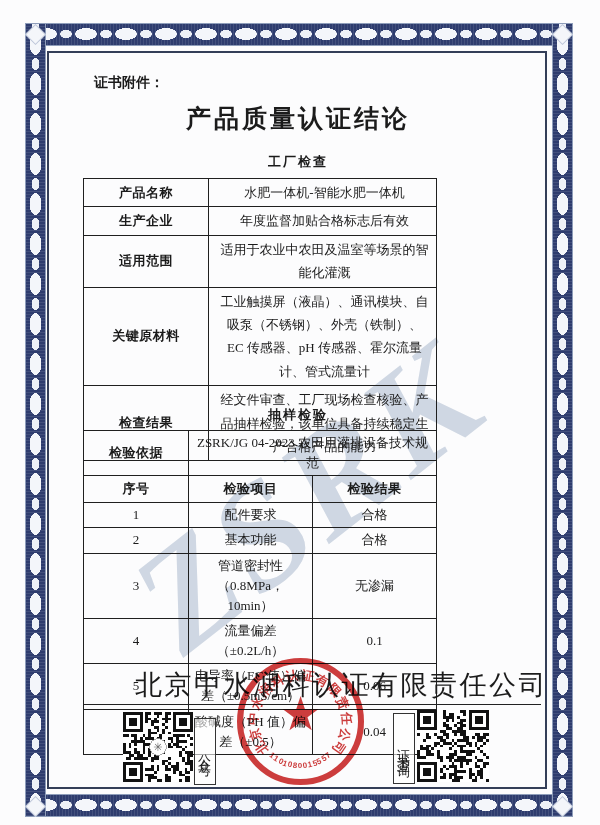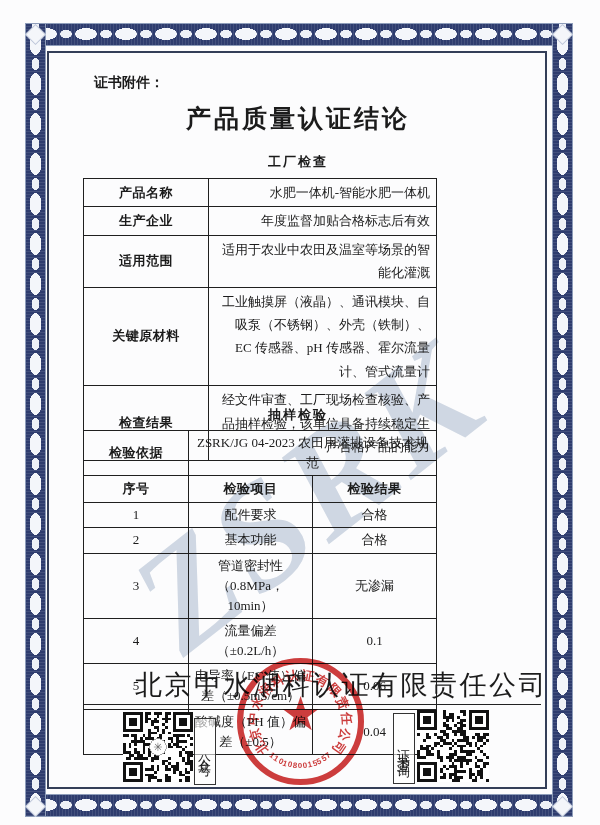--- a/index.html
+++ b/index.html
@@ -41,21 +41,21 @@
   .sec-title{position:absolute;width:100%;text-align:center;font-size:13px;
       font-weight:600;letter-spacing:2px;}
   .sec1{top:101px;} .sec2{top:354px;}
   table{border-collapse:collapse;table-layout:fixed;position:absolute;left:35px;
       width:354px;background:transparent;}
   .t1{top:126px;} .t2{top:378px;border-radius:23px;}
   td,th{border:1.4px solid #1f1f1f;font-size:13px;line-height:1.55;
       padding:2px 6px;vertical-align:middle;}
   .lbl{font-family:"Liberation Sans",sans-serif;font-weight:700;text-align:center;
       letter-spacing:.5px;}
-  .val{text-align:right;padding-left:10px;}
+  .val{text-align:center;padding-left:10px;}
   .t1 tr{height:25px;} .t1 tr.tall{height:47px;}
   .t1 .val{line-height:1.8;}
   .t2 tr{height:23px;} .t2 tr.hrow{height:27px;}
   .t2 td{text-align:center;}
   .validity{position:absolute;left:46px;top:584px;width:440px;font-size:12.8px;
       font-weight:700;letter-spacing:.2px;}
   .company{position:absolute;left:0;top:615px;width:100%;text-align:right;
       font-size:27px;letter-spacing:2.5px;}
   .foot-rule{position:absolute;left:36px;top:652px;width:457px;border-top:1.6px solid #222;}
   

